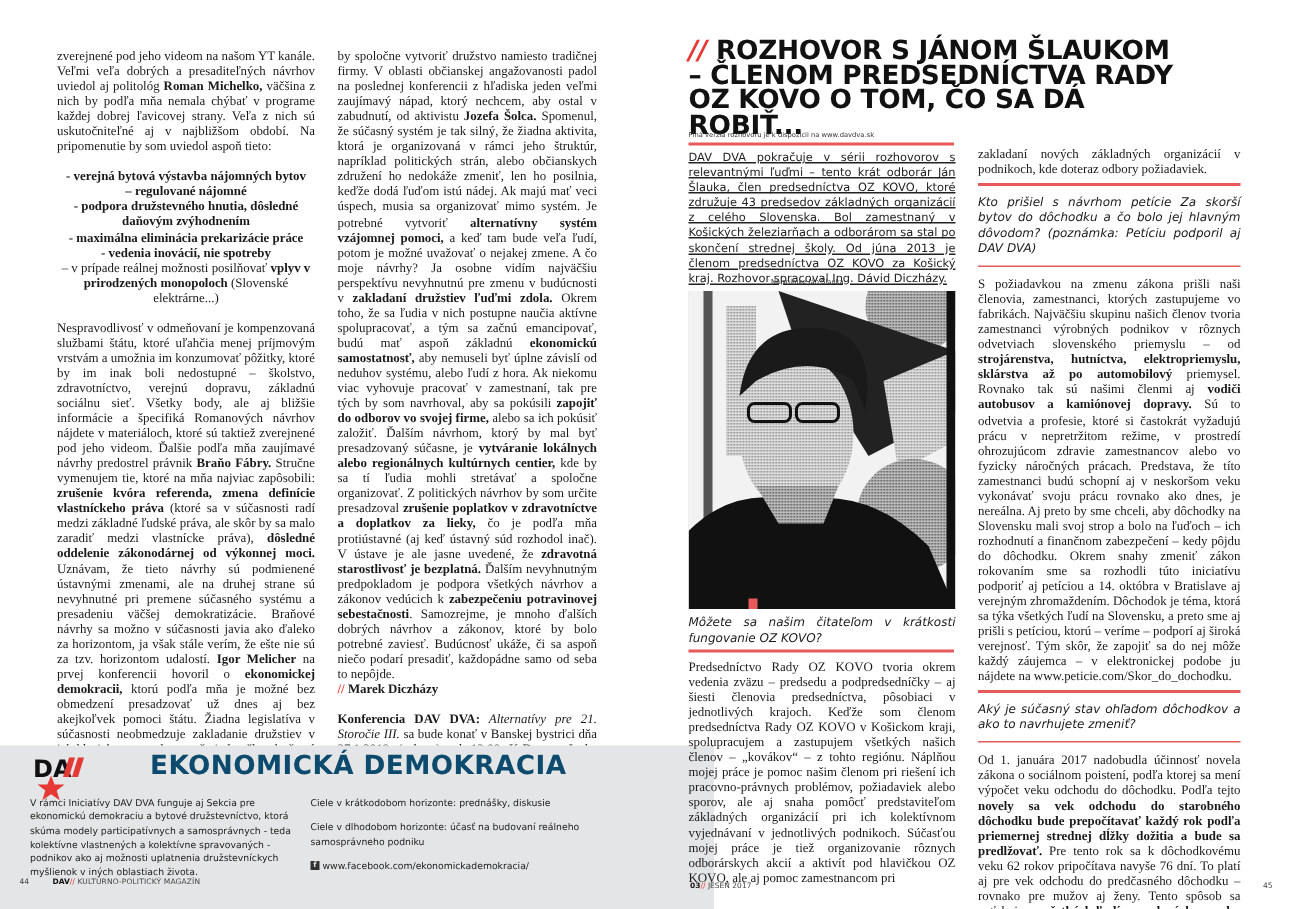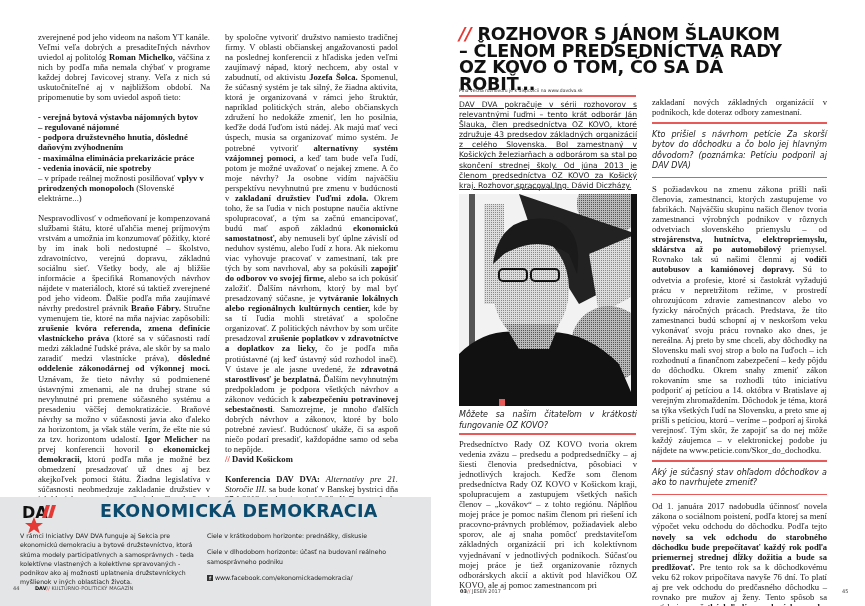--- a/index.html
+++ b/index.html
@@ -1,31 +1,31 @@
 <!DOCTYPE html>
 <html><head>
 <meta charset="utf-8">
 <style>
   html, body { margin: 0; padding: 0; }
   body { width: 865px; height: 606px; background: #ffffff; position: relative; overflow: hidden; color: #1a1a1a; }
   .col { position: absolute; font-family: "Liberation Serif", serif; font-size: 8.6px; line-height: 10.05px; text-align: justify; }
   .col p { margin: 0; }
   .col b { font-weight: bold; }
   .gap { height: 10px; }
-  .list-item { text-align: left; }
+  .list-item { text-align: center; }
   .red { color: #e53935; }
   .redline { height: 1.5px; background: #e85a5a; margin: 5px 0 6px 0; }
   .question { font-family: "DejaVu Sans", sans-serif; font-style: italic; font-size: 8px; line-height: 10.5px; text-align: justify; }
 
   
   #col1 { left: 38px; top: 32px; width: 172px; font-family: Liberation Serif, serif; }
   #col2 { left: 225px; top: 32px; width: 173px; }
 
   
-  #panel { position: absolute; left: 0; top: 497px; width: 431px; height: 109px; background: #e4e5e6; }
+  #panel { position: absolute; left: 0; top: 497px; width: 431px; height: 109px; background: #e4e5e6; padding-left: 45px; }
   #dav-logo { position: absolute; left: 22px; top: 6px; width: 40px; height: 32px; }
   #panel-title { position: absolute; left: 100px; top: 4px; font-family: "DejaVu Sans", sans-serif; font-weight: bold; font-size: 17.5px; letter-spacing: 0.3px; color: #0c4a6e; }
   #panel-left { position: absolute; left: 20px; top: 34px; width: 180px; font-family: "DejaVu Sans", sans-serif; font-size: 6.2px; line-height: 9.3px; color: #222; }
   #panel-right { position: absolute; left: 207px; top: 34px; width: 215px; font-family: "DejaVu Sans", sans-serif; font-size: 6.2px; line-height: 9.3px; color: #222; }
   #panel-right p { margin: 0 0 7px 0; }
   .fb-icon { display: inline-block; width: 6px; height: 6px; background: #333; color: #e4e5e6; font-size: 5px; line-height: 6px; text-align: center; font-weight: bold; margin-right: 2px; vertical-align: middle; }
   #footer-left { position: absolute; left: 13px; top: 88px; font-family: "DejaVu Sans", sans-serif; font-size: 5px; color: #444; }
   #footer-left .pnum { margin-right: 14px; }
   #footer-left .mag { letter-spacing: 0.1px; }
   .dav-small { font-weight: bold; color: #111; }
@@ -58,21 +58,21 @@
   <p class="list-item"><b>- podpora družstevného hnutia, dôsledné  daňovým zvýhodnením</b></p>
   <p class="list-item"><b>- maximálna eliminácia prekarizácie práce</b></p>
   <p class="list-item"><b>- vedenia inovácií, nie spotreby</b></p>
   <p class="list-item"><span>– v prípade reálnej možnosti posilňovať </span><b>vplyv v prirodzených monopoloch</b><span> (Slovenské elektrárne...)</span></p>
   <div class="gap"></div>
   <p><span>Nespravodlivosť v odmeňovaní je kompenzovaná službami štátu, ktoré uľahčia menej príjmovým vrstvám a umožnia im konzumovať pôžitky, ktoré by im inak boli nedostupné – školstvo, zdravotníctvo, verejnú dopravu, základnú sociálnu sieť. Všetky body, ale aj bližšie informácie a špecifiká Romanových návrhov nájdete v materiáloch, ktoré sú taktiež zverejnené pod jeho videom. Ďalšie podľa mňa zaujímavé návrhy predostrel právnik </span><b>Braňo Fábry.</b><span> Stručne vymenujem tie, ktoré na mňa najviac zapôsobili: </span><b>zrušenie kvóra referenda, zmena definície vlastníckeho práva</b><span> (ktoré sa v súčasnosti radí medzi základné ľudské práva, ale skôr by sa malo zaradiť medzi vlastnícke práva), </span><b>dôsledné oddelenie zákonodárnej od výkonnej moci.</b><span> Uznávam, že tieto návrhy sú podmienené ústavnými zmenami, ale na druhej strane sú nevyhnutné pri premene súčasného systému a presadeniu väčšej demokratizácie. Braňové návrhy sa možno v súčasnosti javia ako ďaleko za horizontom, ja však stále verím, že ešte nie sú za tzv. horizontom udalostí. </span><b>Igor Melicher</b><span> na prvej konferencii hovoril o </span><b>ekonomickej demokracii,</b><span> ktorú podľa mňa je možné bez obmedzení presadzovať už dnes aj bez akejkoľvek pomoci štátu. Žiadna legislatíva v súčasnosti neobmedzuje zakladanie družstiev v ich klasickom zmysle, a to že jeden člen družstvá má jeden hlas na členskej schôdzi. V súčasnosti je mnoho ľudí, ktorí skúšajú podnikať, veľakrát vzniká popri sebe viacero rovnako zameraných podnikov. Keby sa ich zakladatelia napríklad spojili, nemuseli by si konkurovať, ale mohli</span></p>
 </div>
 
 <div id="col2" class="col">
   <p><span>by spoločne vytvoriť družstvo namiesto tradičnej firmy. V oblasti občianskej angažovanosti padol na poslednej konferencii z hľadiska jeden veľmi zaujímavý nápad, ktorý nechcem, aby ostal v zabudnutí, od aktivistu </span><b>Jozefa Šolca.</b><span> Spomenul, že súčasný systém je tak silný, že žiadna aktivita, ktorá je organizovaná v rámci jeho štruktúr, napríklad politických strán, alebo občianskych združení ho nedokáže zmeniť, len ho posilnia, keďže dodá ľuďom istú nádej. Ak majú mať veci úspech, musia sa organizovať mimo systém. Je potrebné vytvoriť </span><b>alternatívny systém vzájomnej pomoci,</b><span> a keď tam bude veľa ľudí, potom je možné uvažovať o nejakej zmene. A čo moje návrhy? Ja osobne vidím najväčšiu perspektívu nevyhnutnú pre zmenu v budúcnosti v </span><b>zakladaní družstiev ľuďmi zdola.</b><span> Okrem toho, že sa ľudia v nich postupne naučia aktívne spolupracovať, a tým sa začnú emancipovať, budú mať aspoň základnú </span><b>ekonomickú samostatnosť,</b><span> aby nemuseli byť úplne závislí od neduhov systému, alebo ľudí z hora. Ak niekomu viac vyhovuje pracovať v zamestnaní, tak pre tých by som navrhoval, aby sa pokúsili </span><b>zapojiť do odborov vo svojej firme,</b><span> alebo sa ich pokúsiť založiť. Ďalším návrhom, ktorý by mal byť presadzovaný súčasne, je </span><b>vytváranie lokálnych alebo regionálnych kultúrnych centier,</b><span> kde by sa tí ľudia mohli stretávať a spoločne organizovať. Z politických návrhov by som určite presadzoval </span><b>zrušenie poplatkov v zdravotníctve a doplatkov za lieky,</b><span> čo je podľa mňa protiústavné (aj keď ústavný súd rozhodol inač). V ústave je ale jasne uvedené, že </span><b>zdravotná starostlivosť je bezplatná.</b><span> Ďalším nevyhnutným predpokladom je podpora všetkých návrhov a zákonov vedúcich k </span><b>zabezpečeniu potravinovej sebestačnosti</b><span>. Samozrejme, je mnoho ďalších dobrých návrhov a zákonov, ktoré by bolo potrebné zaviesť. Budúcnosť ukáže, či sa aspoň niečo podarí presadiť, každopádne samo od seba to nepôjde.</span></p>
-  <p><b class="red">//</b><b> David Košickom</b></p>
+  <p><b class="red">//</b><b> Marek Diczházy</b></p>
   <div class="gap"></div>
   <p><b>Konferencia DAV DVA:</b><i> Alternatívy pre 21. Storočie III.</i><span> sa bude konať  v Banskej bystrici dňa 27.1.2018 (sobota) od 12:00 K-Dance, Janka Kráľa 3, 974 01 Banská Bystrica. Vystúpia: </span><b>Daniel Marko</b><span> (Zakladateľ EKO-Banky) – Budúcnosť peňazí; </span><b>Michal Ľupták</b><span> (Zakladateľ družstva Živa) – Družstvo Živa; </span><b>Robert Burgan</b><span> – Kybersocializmus; </span><b>Marek Kopilec</b><span> (Koordinátor TVP Activism Slovakia) – Zdrojová ekonomika.</span></p>
 </div>
 
 <div id="panel">
   <div id="dav-logo">
     <svg width="40" height="32" viewBox="0 0 40 32">
       <text x="0" y="15" font-family="DejaVu Sans, sans-serif" font-weight="bold" font-size="16" fill="#111">DA</text>
       <polygon points="24,2 28,2 24,15 20,15" fill="#e53935"></polygon>
       <polygon points="30,2 34,2 30,15 26,15" fill="#e53935"></polygon>
@@ -132,21 +132,21 @@
 <div id="q1-rule"></div>
 <div id="col3" class="col">
   <p> Predsedníctvo Rady OZ KOVO tvoria okrem vedenia zväzu – predsedu a podpredsedníčky – aj šiesti členovia predsedníctva, pôsobiaci v jednotlivých krajoch. Keďže som členom predsedníctva Rady OZ KOVO v Košickom kraji, spolupracujem a zastupujem všetkých našich členov – „kovákov“ – z tohto regiónu. Náplňou mojej práce je pomoc našim členom pri riešení ich pracovno-právnych  problémov, požiadaviek alebo sporov, ale aj snaha pomôcť predstaviteľom základných organizácií pri ich kolektívnom vyjednávaní v jednotlivých podnikoch. Súčasťou mojej práce je tiež organizovanie rôznych odborárskych akcií a aktivít pod hlavičkou OZ KOVO, ale aj pomoc zamestnancom pri</p>
 </div>
 
 <div id="footer-right">
   <b>03</b><span class="red">//</span><span> JESEŇ 2017</span>
 </div>
 
 <div id="col4" class="col">
-  <p>zakladaní nových základných organizácií v podnikoch, kde doteraz odbory zamestnaní.</p>
+  <p>zakladaní nových základných organizácií v podnikoch, kde doteraz odbory požiadaviek.</p>
   <div class="redline"></div>
   <p class="question">Kto prišiel s návrhom petície Za skorší bytov do dôchodku a čo bolo jej hlavným dôvodom? (poznámka: Petíciu podporil aj DAV DVA)</p>
   <div class="redline"></div>
   <p><span>S požiadavkou na zmenu zákona prišli naši členovia, zamestnanci, ktorých zastupujeme vo fabrikách. Najväčšiu skupinu našich členov tvoria zamestnanci výrobných podnikov v rôznych odvetviach slovenského priemyslu – od </span><b>strojárenstva, hutníctva, elektropriemyslu, sklárstva až po automobilový</b><span> priemysel. Rovnako tak sú našimi členmi aj </span><b>vodiči autobusov a kamiónovej dopravy.</b><span> Sú to odvetvia a profesie, ktoré si častokrát vyžadujú prácu v nepretržitom režime, v prostredí ohrozujúcom zdravie zamestnancov alebo vo fyzicky náročných prácach. Predstava, že títo zamestnanci budú schopní aj v neskoršom veku vykonávať svoju prácu rovnako ako dnes, je nereálna. Aj preto by sme chceli, aby dôchodky na Slovensku mali svoj strop a bolo na ľuďoch – ich rozhodnutí a finančnom zabezpečení – kedy pôjdu do dôchodku. Okrem snahy zmeniť zákon rokovaním sme sa rozhodli túto iniciatívu podporiť aj petíciou a 14. októbra v Bratislave aj verejným zhromaždením. Dôchodok je téma, ktorá sa týka všetkých ľudí na Slovensku,  a preto sme aj prišli s petíciou, ktorú – veríme – podporí aj široká verejnosť. Tým skôr, že zapojiť sa do nej môže každý záujemca – v elektronickej podobe ju nájdete na www.peticie.com/Skor_do_dochodku.</span></p>
   <div class="redline"></div>
   <p class="question">Aký je súčasný stav ohľadom dôchodkov a ako to navrhujete zmeniť?</p>
   <div class="redline"></div>
   <p><span>Od 1. januára 2017 nadobudla účinnosť novela zákona o sociálnom poistení, podľa ktorej sa mení výpočet veku odchodu do dôchodku. Podľa tejto </span><b>novely sa vek odchodu do starobného dôchodku bude prepočítavať každý rok podľa priemernej strednej dĺžky dožitia a bude sa predlžovať.</b><span> Pre tento rok sa k dôchodkovému veku 62 rokov pripočítava navyše 76 dní. To platí aj pre vek odchodu do predčasného dôchodku – rovnako pre mužov aj ženy. Tento spôsob sa vzťahuje na </span><b>všetkých ľudí, narodených po roku 1954.</b></p>
 </div>
 

